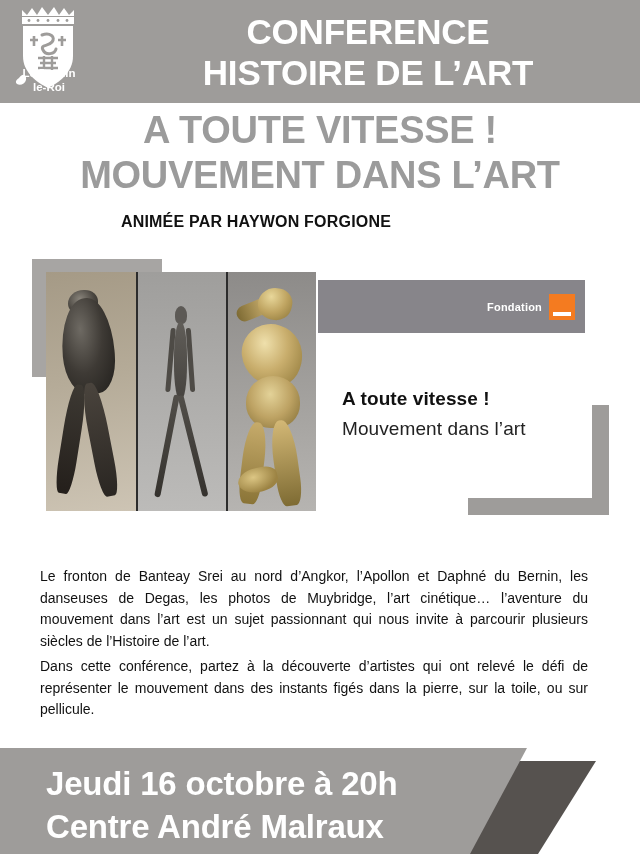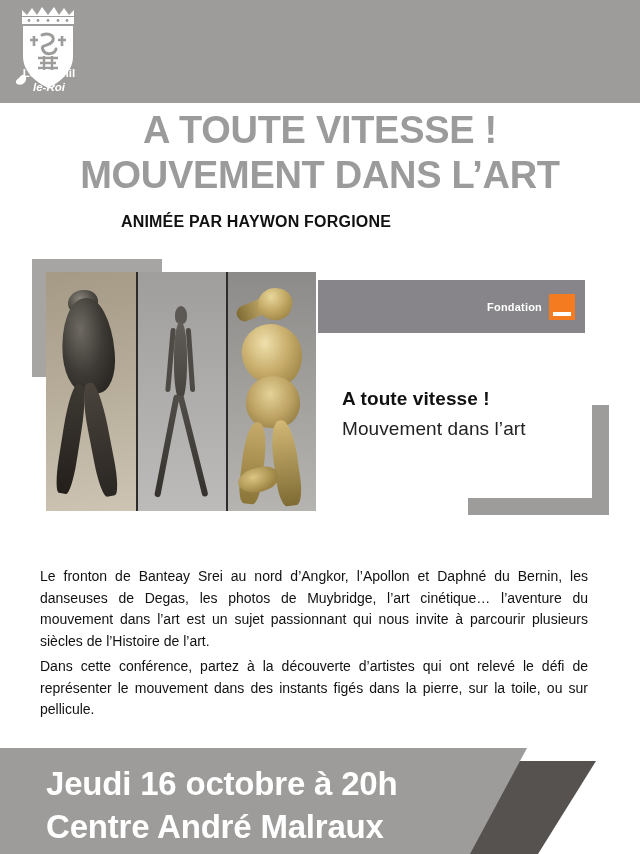--- a/index.html
+++ b/index.html
@@ -354,25 +354,29 @@
       <path d="M13 22 L63 22 L63 52 C63 68 50 78 38 84 C26 78 13 68 13 52 Z" fill="#ffffff"></path>
 
       <path d="M24 32 l0 10 M20 36 l8 0" stroke="#9e9c9a" stroke-width="2.6" fill="none"></path>
       <path d="M52 32 l0 10 M48 36 l8 0" stroke="#9e9c9a" stroke-width="2.6" fill="none"></path>
       <path d="M32 31 c8 -3 14 2 10 7 c-4 5 -12 2 -9 8 c3 6 12 4 13 -1" stroke="#9e9c9a" stroke-width="3" fill="none" stroke-linecap="round"></path>
       <path d="M28 54 l20 0 M30 59 l16 0 M28 64 l20 0 M34 52 l0 14 M42 52 l0 14" stroke="#9e9c9a" stroke-width="2.4" fill="none"></path>
 
       <path d="M9 74 c4 -6 8 -3 7 2 c-1 4 -6 6 -9 4 c-2 -2 -1 -4 2 -6 Z" fill="#ffffff"></path>
     </svg>
     <div style="position:absolute;left:0;top:62px;width:78px;text-align:center;color:#ffffff;font-size:11.5px;font-weight:bold;line-height:14px;">
-      <span>Le Mesnil</span><br>
-      <span style="font-style:italic;">le-Roi</span>
+      <span>Le Bernin</span><br>
+      <span style="">le-Roi</span>
     </div>
   </div>
 
+  <div class="header-titles">
+    <div class="header-line">CONFERENCE</div>
+    <div class="header-line">HISTOIRE DE L’ART</div>
+  </div>
 </div>
 
 <div class="title-block">
   <div class="title-main">A TOUTE VITESSE !</div>
   <div class="title-main">MOUVEMENT DANS L’ART</div>
 </div>
 <div class="subtitle">ANIMÉE PAR HAYWON FORGIONE</div>
 
 <div class="visual-area">
 

